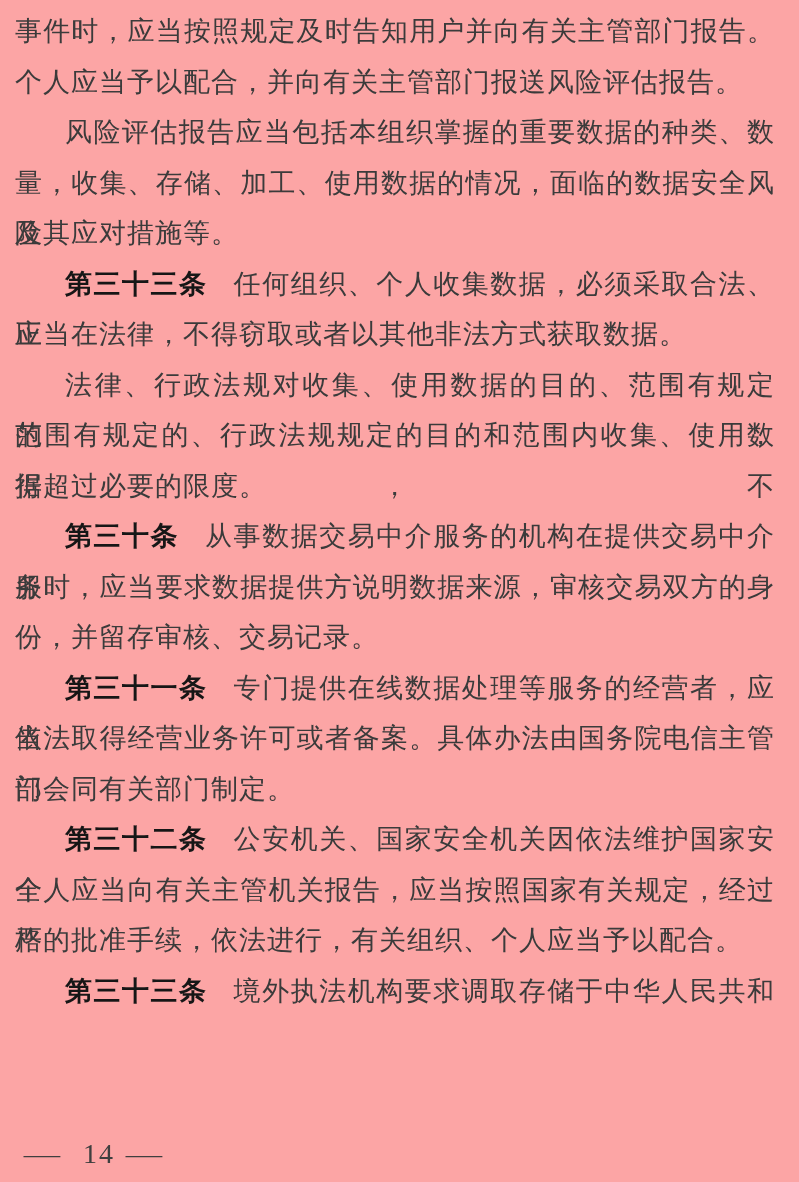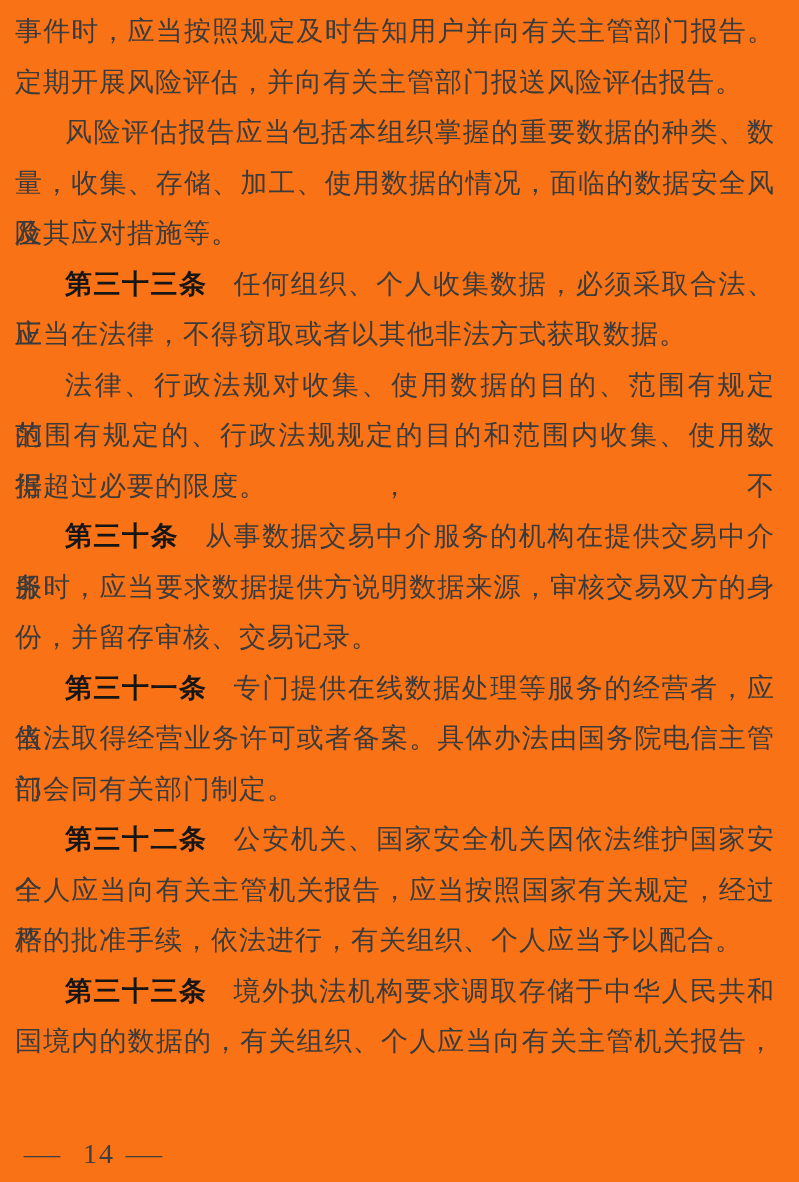--- a/index.html
+++ b/index.html
@@ -60,42 +60,41 @@
     display: inline-block;
   }
   .footer .pagenum {
     letter-spacing: 2px;
     margin-left: 12px;
   }
 </style>
 </head>
 <body>
 
-<div class="page" style="background: #f97316;">
+<div class="page" style="background: #fca5a5;">
   <div class="doc-body">
       <div class="line justify" style="color: rgb(59, 59, 59);">事件时，应当按照规定及时告知用户并向有关主管部门报告。</div>
-      <div class="line" style="color: rgb(59, 59, 59);">定期开展风险评估，并向有关主管部门报送风险评估报告。</div>
+      <div class="line" style="color: rgb(59, 59, 59);">个人应当予以配合，并向有关主管部门报送风险评估报告。</div>
       <div class="line indent justify" style="color: rgb(59, 59, 59);">风险评估报告应当包括本组织掌握的重要数据的种类、数</div>
       <div class="line justify" style="color: rgb(59, 59, 59);">量，收集、存储、加工、使用数据的情况，面临的数据安全风险</div>
       <div class="line" style="color: rgb(59, 59, 59);">及其应对措施等。</div>
       <div class="line indent justify" style="color: rgb(59, 59, 59);"><span class="head" style="color: rgb(22, 22, 22);">第三十三条</span>任何组织、个人收集数据，必须采取合法、正</div>
       <div class="line" style="color: rgb(59, 59, 59);">应当在法律，不得窃取或者以其他非法方式获取数据。</div>
       <div class="line indent justify" style="color: rgb(59, 59, 59);">法律、行政法规对收集、使用数据的目的、范围有规定的，</div>
       <div class="line justify" style="color: rgb(59, 59, 59);">范围有规定的、行政法规规定的目的和范围内收集、使用数据，不</div>
       <div class="line" style="color: rgb(59, 59, 59);">得超过必要的限度。</div>
       <div class="line indent justify" style="color: rgb(59, 59, 59);"><span class="head" style="color: rgb(22, 22, 22);">第三十条</span>从事数据交易中介服务的机构在提供交易中介服</div>
       <div class="line justify" style="color: rgb(59, 59, 59);">务时，应当要求数据提供方说明数据来源，审核交易双方的身</div>
       <div class="line" style="color: rgb(59, 59, 59);">份，并留存审核、交易记录。</div>
       <div class="line indent justify" style="color: rgb(59, 59, 59);"><span class="head" style="color: rgb(22, 22, 22);">第三十一条</span>专门提供在线数据处理等服务的经营者，应当</div>
       <div class="line justify" style="color: rgb(59, 59, 59);">依法取得经营业务许可或者备案。具体办法由国务院电信主管部</div>
       <div class="line" style="color: rgb(59, 59, 59);">门会同有关部门制定。</div>
       <div class="line indent justify" style="color: rgb(59, 59, 59);"><span class="head" style="color: rgb(22, 22, 22);">第三十二条</span>公安机关、国家安全机关因依法维护国家安全</div>
       <div class="line justify" style="color: rgb(59, 59, 59);">个人应当向有关主管机关报告，应当按照国家有关规定，经过严</div>
       <div class="line" style="color: rgb(59, 59, 59);">格的批准手续，依法进行，有关组织、个人应当予以配合。</div>
       <div class="line indent justify" style="color: rgb(59, 59, 59);"><span class="head" style="color: rgb(22, 22, 22);">第三十三条</span>境外执法机构要求调取存储于中华人民共和</div>
-      <div class="line justify" style="color: rgb(59, 59, 59);">国境内的数据的，有关组织、个人应当向有关主管机关报告，</div>
     </div>
   <div class="footer">
     <span class="dash">—</span>
     <span class="pagenum">14</span>
     <span class="dash">—</span>
   </div>
 </div>
 
 </body></html>

